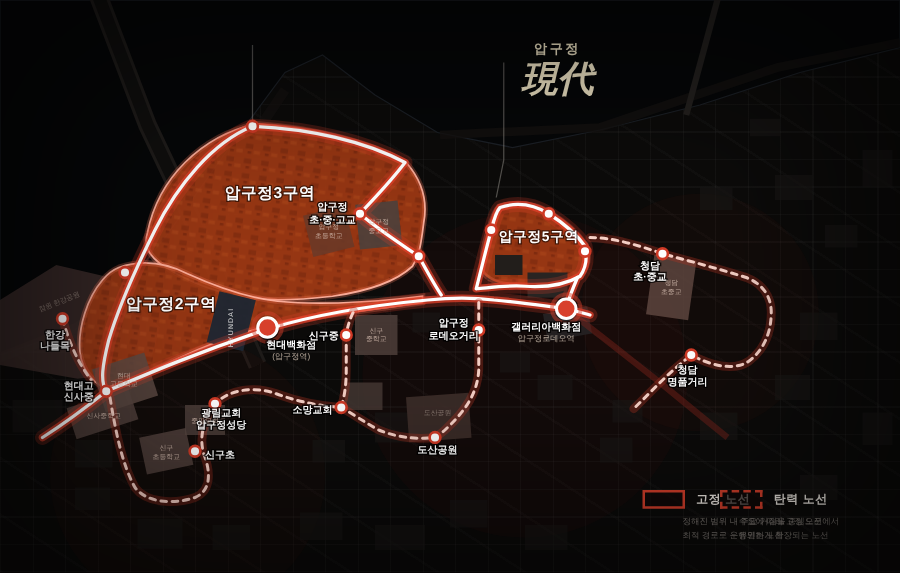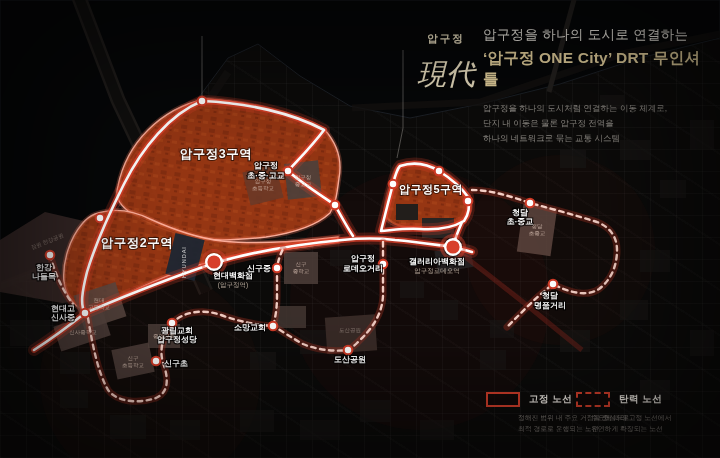--- a/index.html
+++ b/index.html
@@ -12,34 +12,34 @@
       repeating-linear-gradient(0deg, rgba(255,255,255,0.03) 0 1px, transparent 1px 22px),
       repeating-linear-gradient(33deg, rgba(255,255,255,0.02) 0 2px, transparent 2px 38px);
   }
   .stage svg{position:absolute;left:0;top:0;}
   .vignette{position:absolute;inset:0;box-shadow:inset 0 0 130px 45px rgba(0,0,0,.55);pointer-events:none;}
 
   
   .header{position:absolute;left:415px;top:26px;width:300px;color:#fff;}
   .logo{position:absolute;left:0;top:6px;width:62px;text-align:center;color:#ece1c2;}
   .logo .logo-top{font-size:10.5px;font-weight:bold;letter-spacing:2px;}
-  .logo .logo-main{font-family:"DejaVu Serif",serif;font-style:italic;font-weight:normal;font-size:29px;line-height:32px;margin-top:12px;}
+  .logo .logo-main{font-family:"DejaVu Serif",serif;font-style:italic;font-weight:bold;font-size:29px;line-height:32px;margin-top:1px;}
   .titles{margin-left:68px;}
   .title-line1{font-size:13.5px;color:#f1ede5;letter-spacing:.3px;}
   .title-line2{font-size:15.5px;font-weight:bold;color:#e9d5a0;margin-top:4px;letter-spacing:.2px;}
   .title-desc{margin-top:11px;font-size:8.5px;line-height:15px;color:#8e8a84;}
 
   
   .legend-group{position:absolute;color:#f2ede6;}
   .legend-row{display:flex;align-items:center;}
   .swatch{width:30px;height:11px;background:rgba(18,9,7,.65);border:2px solid #d8402c;}
   .swatch.dashed{border-style:dashed;}
   .legend-label{font-size:9.5px;font-weight:bold;margin-left:9px;letter-spacing:.5px;}
   .legend-desc{font-size:6.8px;line-height:10.5px;color:#7f7974;margin-top:6px;}
-  .lg-fixed{left:486px;top:392px;}
+  .lg-fixed{left:514px;top:392px;}
   .lg-fixed .legend-desc{margin-left:32px;}
   .lg-flex{left:576px;top:392px;}
   .lg-flex .legend-desc{margin-left:15px;}
 
   
   text{font-family:"Liberation Sans",sans-serif;}
   .zone-label{font-size:12.5px;font-weight:bold;fill:#ffffff;letter-spacing:.5px;
     paint-order:stroke;stroke:rgba(0,0,0,.55);stroke-width:2px;}
   .zone-label.small{font-size:11px;}
   .stn{font-size:8px;font-weight:bold;fill:#ffffff;
@@ -274,29 +274,20 @@
     <text class="bld-dim" x="48" y="243" transform="rotate(-22 48 243)">잠원 한강공원</text>
     <text class="bld" x="186" y="262" transform="rotate(-90 186 262)" style="fill:#e6e6e6;opacity:.9;letter-spacing:1px;font-size:5.5px;">HYUNDAI</text>
   </g>
 </svg>
 
 <div class="header">
   <div class="logo">
     <div class="logo-top">압구정</div>
     <div class="logo-main">現代</div>
   </div>
-  <div class="titles">
-    <div class="title-line1">압구정을 하나의 도시로 연결하는</div>
-    <div class="title-line2">‘압구정 ONE City’ DRT 무인셔틀</div>
-    <div class="title-desc">
-      <div>압구정을 하나의 도시처럼 연결하는 이동 체계로,</div>
-      <div>단지 내 이동은 물론 압구정 전역을</div>
-      <div>하나의 네트워크로 묶는 교통 시스템</div>
-    </div>
-  </div>
 </div>
 
 <div class="legend-group lg-fixed">
   <div class="legend-row">
     <div class="swatch"></div>
     <div class="legend-label">고정 노선</div>
   </div>
   <div class="legend-desc">
     <div>정해진 범위 내 주요 거점을 중심으로</div>
     <div>최적 경로로 운행되는 노선</div>

